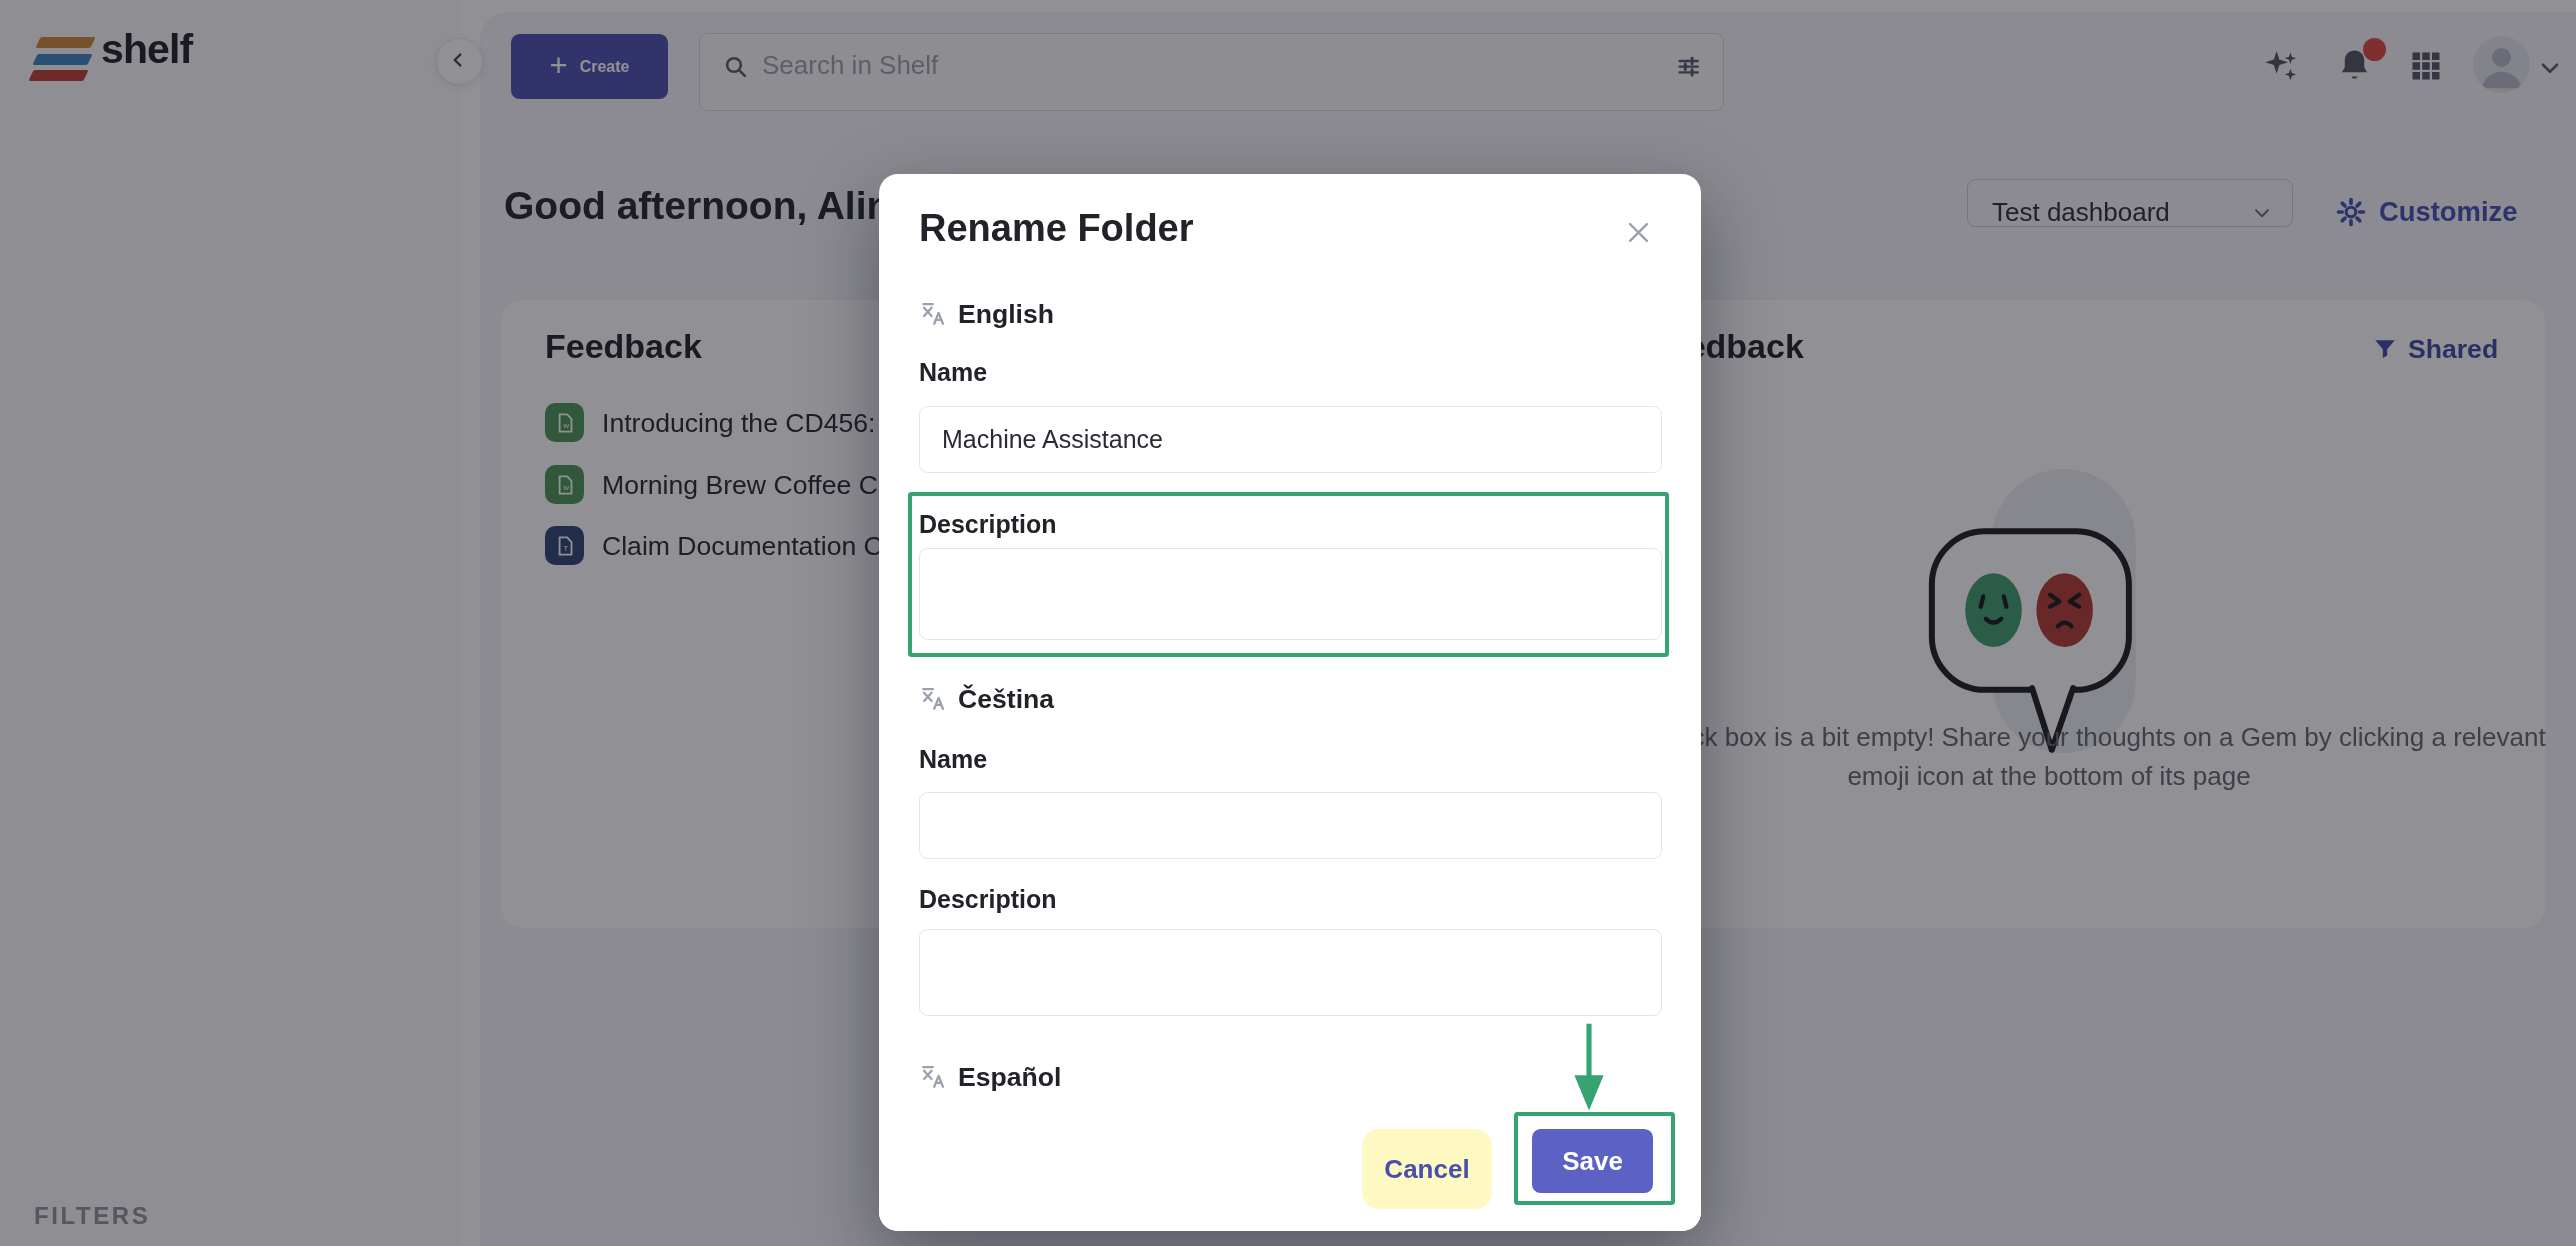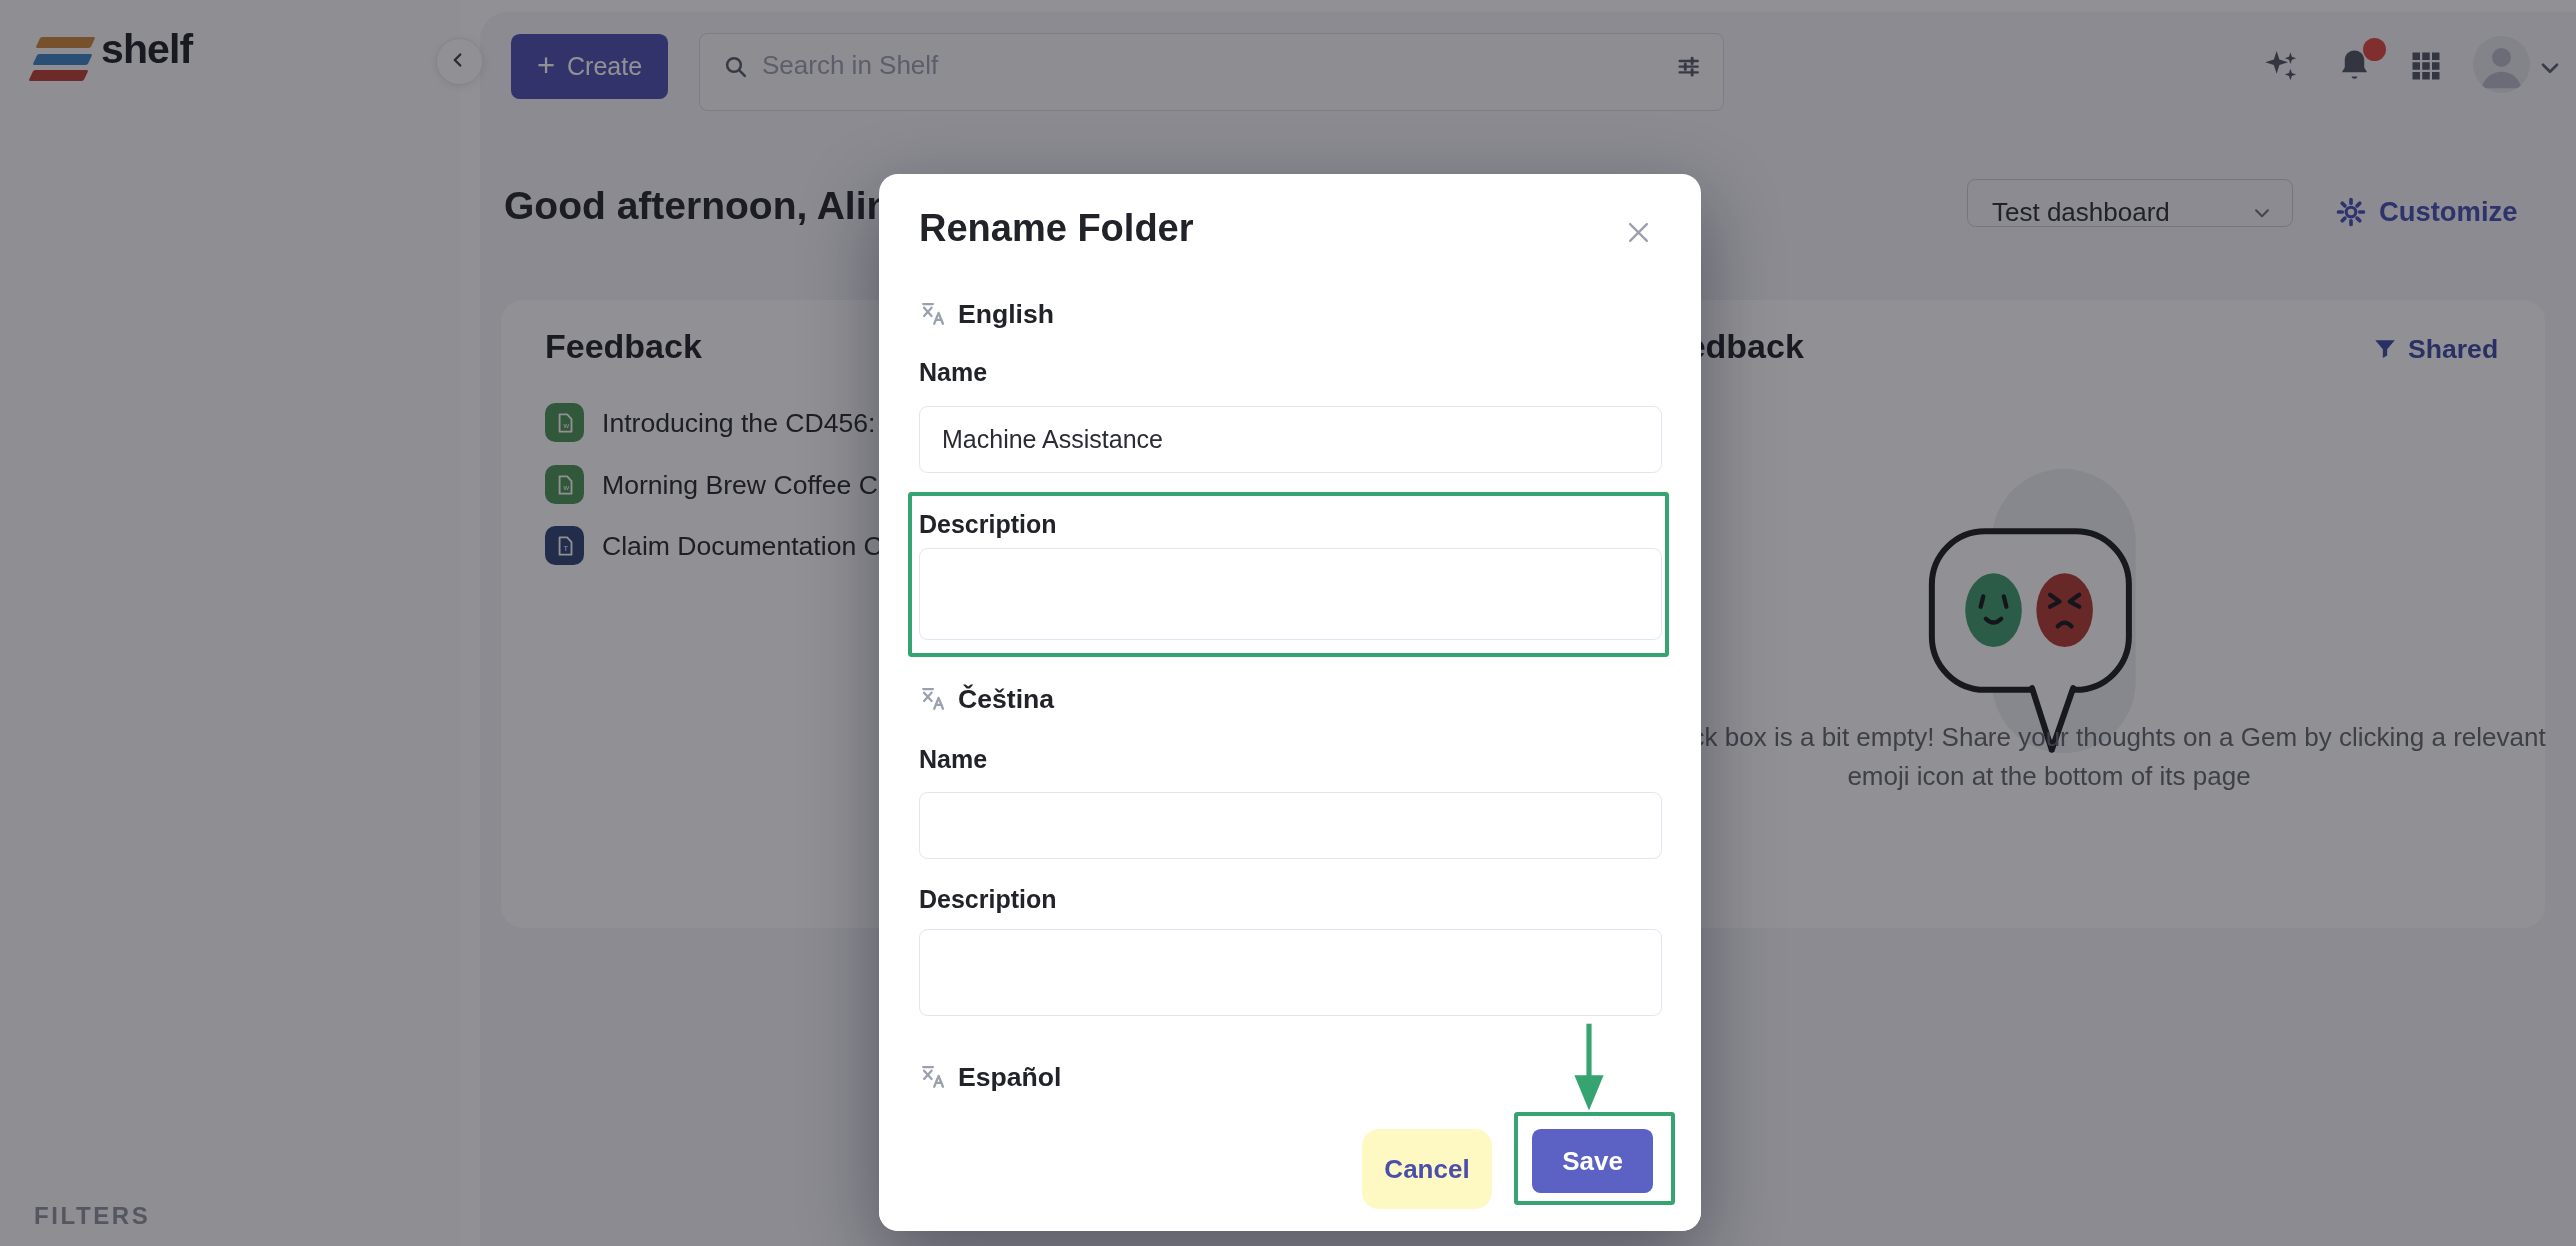--- a/index.html
+++ b/index.html
@@ -25,21 +25,21 @@
   .lvl2 .chev{left:69px}  .lvl2 .sicon{left:94px} .lvl2 .slabel{left:141px}
   #filters-label { left:34px; top:1202px; font-size:24px; font-weight:700; letter-spacing:2.6px; color:#8d909c; }
   #collapse-btn { left:436px; top:38px; width:47px; height:47px; background:#fff; border:1.7px solid #e7e8ee;
     border-radius:50%; z-index:5; box-shadow:0 1.7px 8.6px rgba(30,30,50,.10); color:#3c3e47; }
   #collapse-btn svg { width:22px; height:22px; margin:10.3px; }
 
   
   #create-btn { left:511px; top:34px; width:157px; height:65px; background:#4a4fae; border-radius:8.6px;
     color:#fff; display:flex; align-items:center; justify-content:center; gap:12px; z-index:2; }
   #create-btn .plus { font-size:31px; font-weight:400; line-height:1; margin-top:-2.6px; }
-  #create-btn .lbl { font-size:25px; font-weight:400; }
+  #create-btn .lbl { font-size:16px; font-weight:700; }
   #search-bar { left:699px; top:33px; width:1025px; height:78px; background:#f7f7fa; border:1.7px solid #d7d8e3;
     border-radius:8.6px; z-index:2; }
   #search-bar input { position:absolute; left:62px; top:0; width:892px; height:63px; border:none; outline:none;
     background:transparent; font-size:26px; color:#2b2c33; font-family:inherit; }
   #search-bar input::placeholder { color:#9ba1af; }
   .sb-ic { position:absolute; top:19px; width:27.4px; height:27.4px; color:#555a68; }
   .top-ic { position:absolute; z-index:2; color:#4e5261; }
 
   
   #greeting { left:504px; top:184px; font-size:39px; font-weight:800; color:#222329; z-index:2; white-space:nowrap; }

